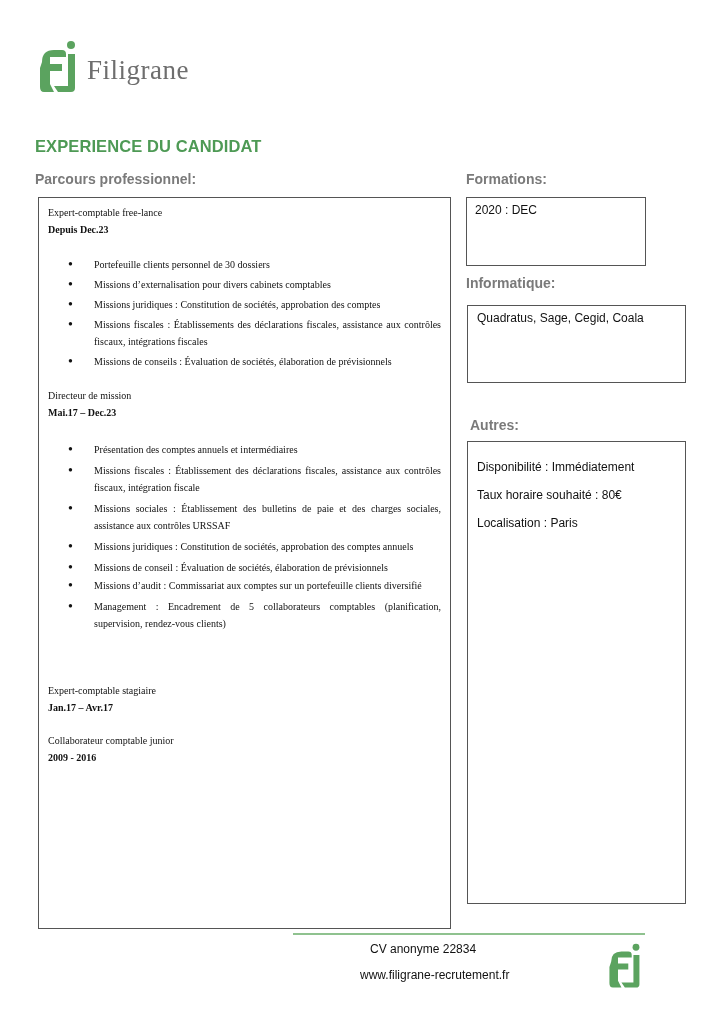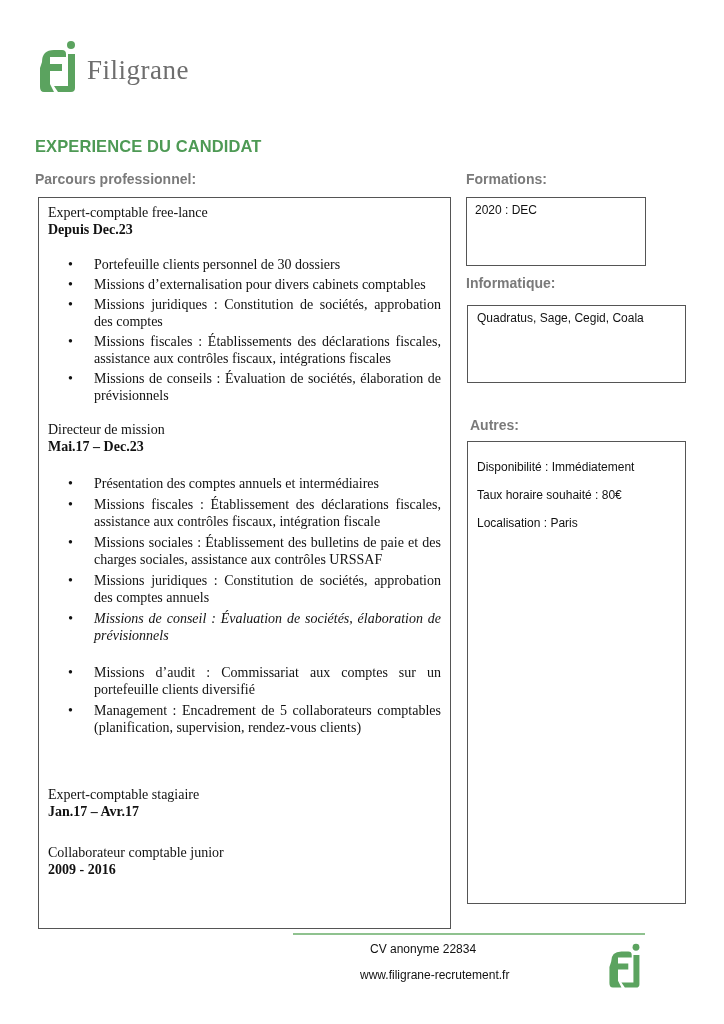--- a/index.html
+++ b/index.html
@@ -9,21 +9,21 @@
   
   #logo { left: 36px; top: 40px; width: 180px; height: 58px; }
   #logo .mark { position: absolute; left: 0; top: 0; width: 42px; height: 56px; }
   #logo .word { position: absolute; left: 51px; top: 15px; font-family: "Liberation Serif", serif; font-size: 27px; color: #6e6e6e; letter-spacing: 0.5px; }
 
   .main-title { left: 35px; top: 137px; font-size: 16.5px; font-weight: bold; color: #4e9a55; letter-spacing: 0.1px; }
   .section-label { font-size: 14px; font-weight: bold; color: #7a7a7a; }
 
   .box { border: 1.5px solid #555; box-sizing: border-box; background: #fff; }
 
-  #exp-box { left: 38px; top: 197px; width: 413px; height: 732px; padding: 6px 9px 0 9px; font-family: "Liberation Serif", serif; font-size: 14px; color: #111; line-height: 17px; }
+  #exp-box { left: 38px; top: 197px; width: 413px; height: 732px; padding: 6px 9px 0 9px; font-family: "Liberation Serif", serif; font-size: 10px; color: #111; line-height: 17px; }
   .job-title { display: block; }
   .job-date { display: block; font-weight: bold; }
   ul.tasks { margin: 18px 0 0 0; padding: 0 0 0 46px; list-style: none; }
   ul.tasks li { position: relative; margin-bottom: 3px; text-align: justify; line-height: 17px; }
   ul.tasks li::before { content: "•"; position: absolute; left: -26px; top: 0; font-size: 14px; }
   .job { margin-bottom: 0; }
 
   .side-text { font-size: 12px; color: #111; }
 
   #footer-line { left: 293px; top: 933px; width: 352px; height: 2px; background: #8fc28f; }
@@ -60,32 +60,32 @@
   </div>
 
   <div class="job" style="margin-top:17px;">
     <span class="job-title">Directeur de mission</span>
     <span class="job-date">Mai.17 – Dec.23</span>
     <ul class="tasks" style="margin-top:20px;">
       <li style="margin-bottom:4px;">Présentation des comptes annuels et intermédiaires</li>
       <li style="margin-bottom:4px;">Missions fiscales : Établissement des déclarations fiscales, assistance aux contrôles fiscaux, intégration fiscale</li>
       <li style="margin-bottom:4px;">Missions sociales : Établissement des bulletins de paie et des charges sociales, assistance aux contrôles URSSAF</li>
       <li style="margin-bottom:4px;">Missions juridiques : Constitution de sociétés, approbation des comptes annuels</li>
-      <li style="margin-bottom:20px;font-style:italic;">Missions de conseil : Évaluation de sociétés, élaboration de prévisionnels</li>
+      <li style="margin-bottom:1px;">Missions de conseil : Évaluation de sociétés, élaboration de prévisionnels</li>
       <li style="margin-bottom:4px;">Missions d’audit : Commissariat aux comptes sur un portefeuille clients diversifié</li>
       <li style="margin-bottom:4px;">Management : Encadrement de 5 collaborateurs comptables (planification, supervision, rendez-vous clients)</li>
     </ul>
   </div>
 
   <div class="job" style="margin-top:50px;">
     <span class="job-title">Expert-comptable stagiaire</span>
     <span class="job-date">Jan.17 – Avr.17</span>
   </div>
 
-  <div class="job" style="margin-top:24px;">
+  <div class="job" style="margin-top:16px;">
     <span class="job-title">Collaborateur comptable junior</span>
     <span class="job-date">2009 - 2016</span>
   </div>
 </div>
 
 <div class="abs section-label" style="left:466px; top:171px;">Formations:</div>
 <div class="abs box" style="left:466px; top:197px; width:180px; height:69px; padding:5px 8px;">
   <div class="side-text">2020 : DEC</div>
 </div>
 

